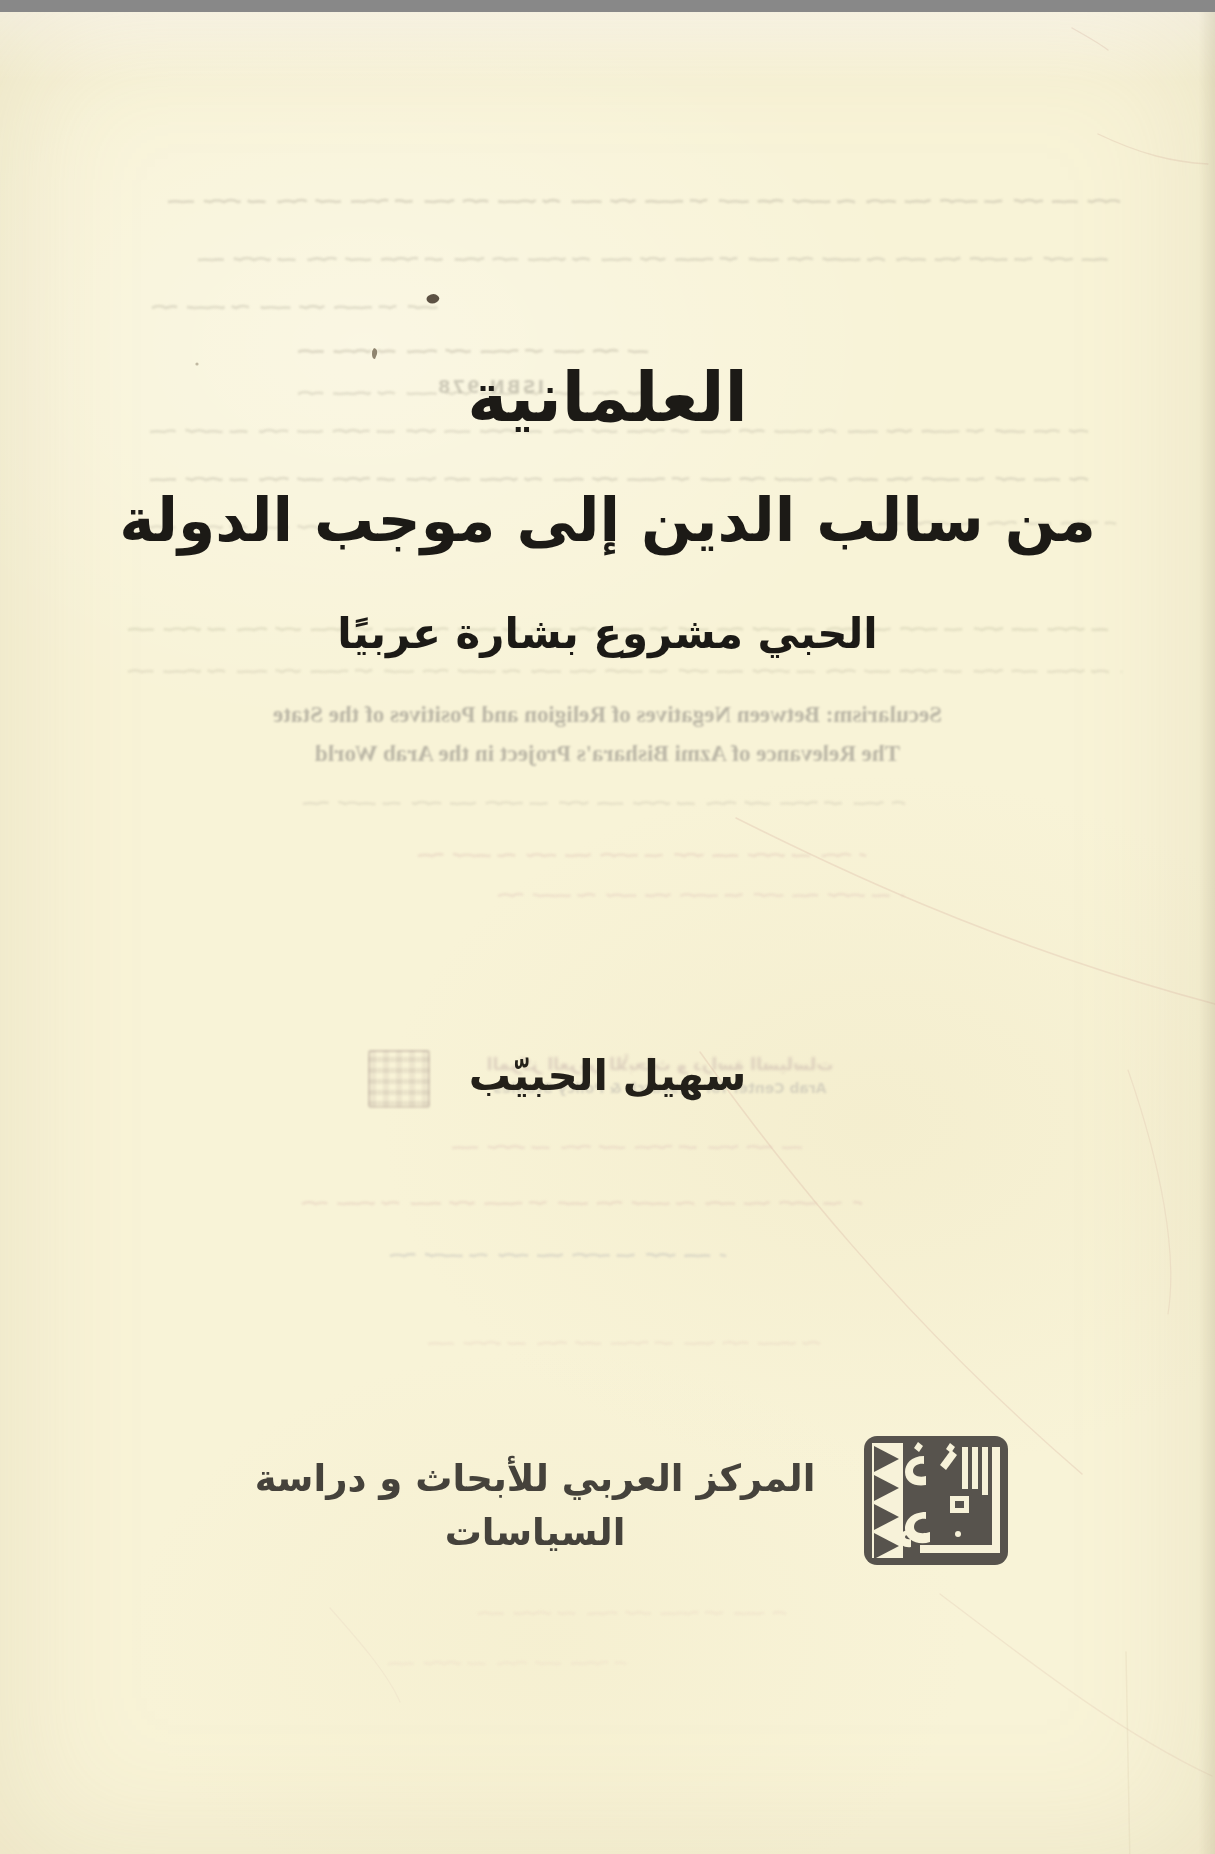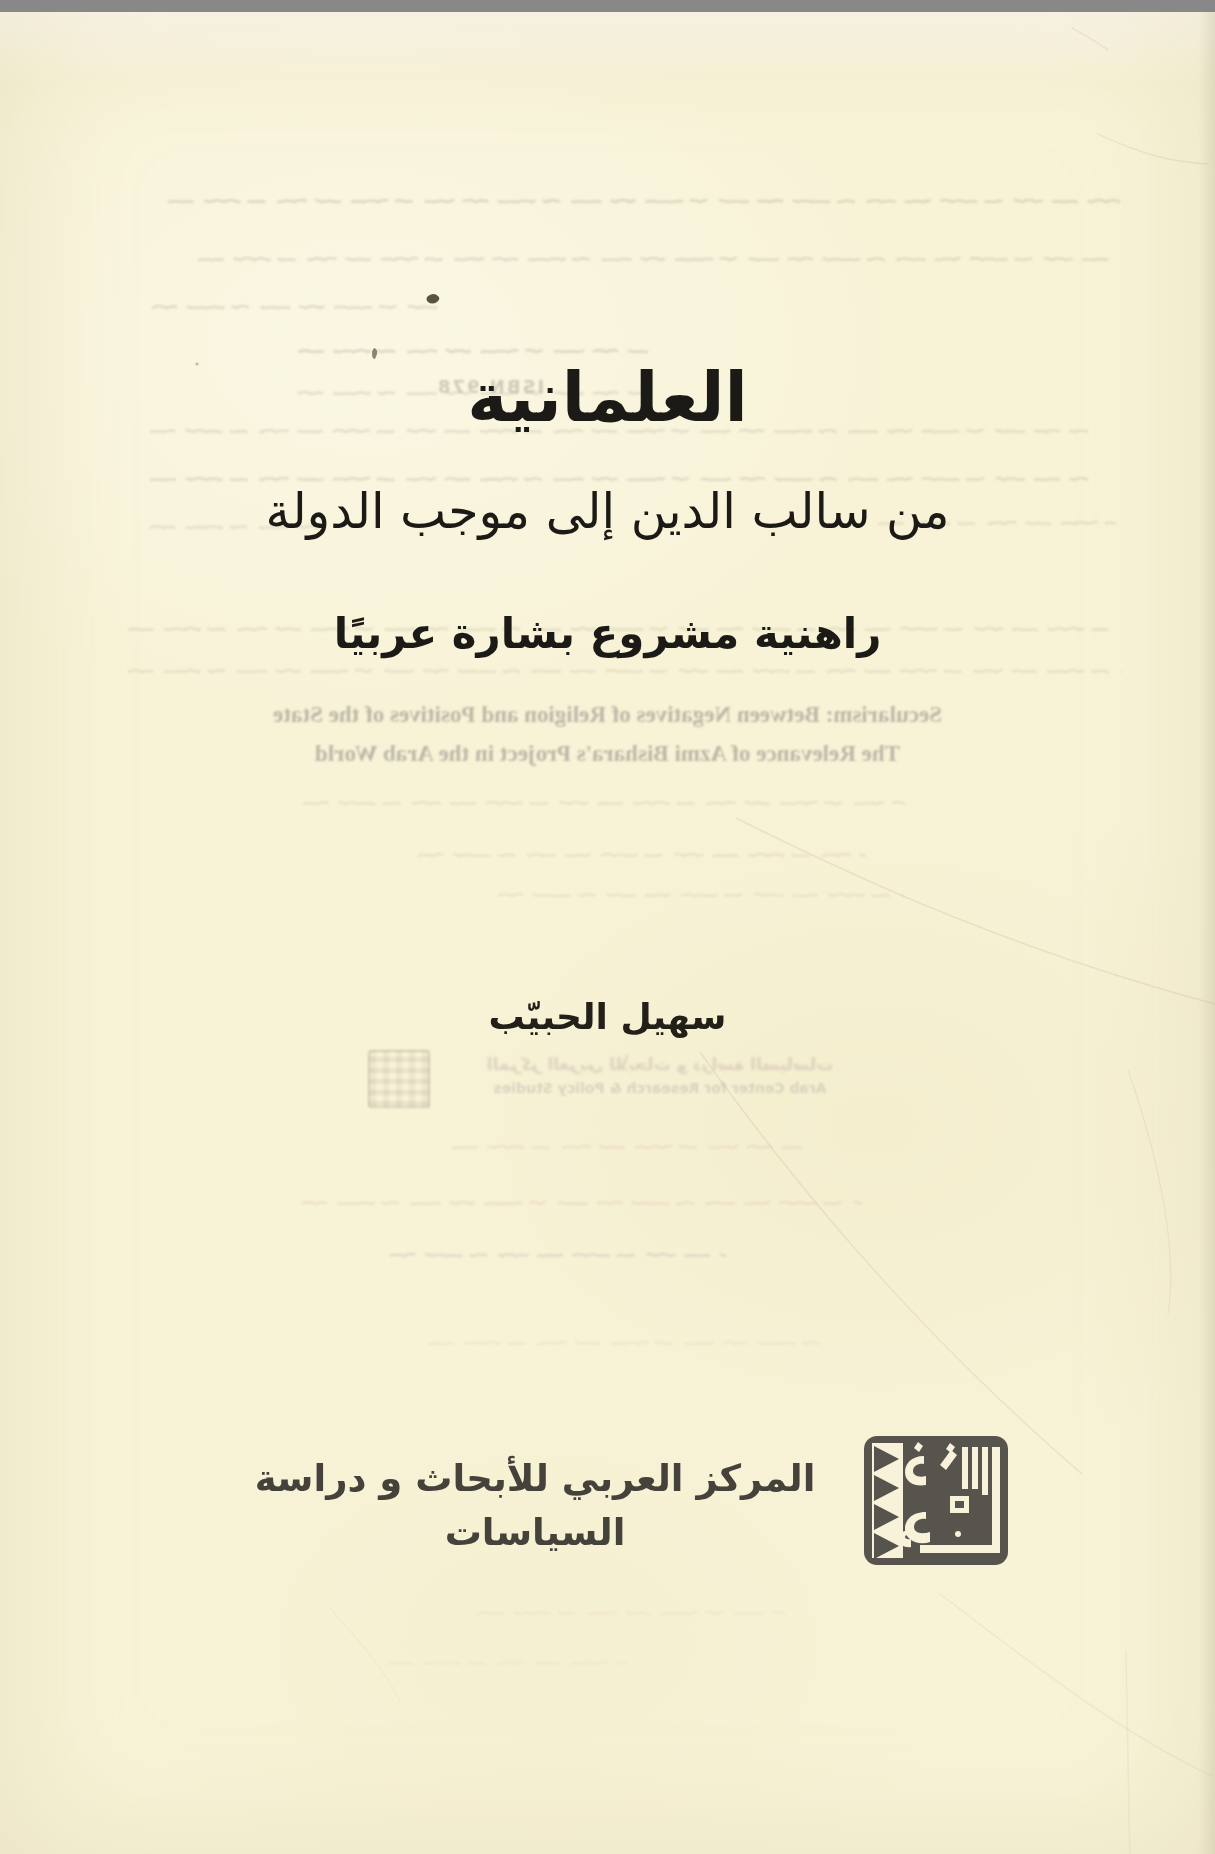--- a/index.html
+++ b/index.html
@@ -17,23 +17,23 @@
       #f8f3d7;
     box-shadow: inset 0 0 140px rgba(186,170,124,.22);
   }
   .edge-right{position:absolute;top:0;right:0;width:16px;height:100%;
     background:linear-gradient(to left, rgba(160,150,120,.20), rgba(160,150,120,0));}
   .abs{position:absolute;}
   .ctr{left:0;width:1215px;text-align:center;}
   .ink{color:#1c1a16;}
   .arabic{direction:rtl;font-family:"DejaVu Sans",sans-serif;}
   .title1{top:342px;font-size:68px;font-weight:bold;line-height:1.3;}
-  .title2{top:466px;font-size:49px;font-weight:normal;line-height:1.4;}
+  .title2{top:466px;font-size:60px;font-weight:bold;line-height:1.4;}
   .subtitle{top:590px;font-size:42px;font-weight:bold;line-height:1.5;}
-  .author{top:978px;font-size:36px;font-weight:bold;line-height:1.5;color:#232019;}
+  .author{top:1032px;font-size:42px;font-weight:bold;line-height:1.5;color:#232019;}
   .mirror{transform:scaleX(-1);}
   .st-en{color:#aaa699;filter:blur(1.1px);opacity:.78;
     font-family:"Liberation Serif","DejaVu Serif",serif;font-weight:bold;font-size:23px;}
   .st-en1{top:690px;}
   .st-en2{top:729px;}
   .st-isbn{top:364px;left:350px;width:280px;text-align:center;
     color:#b5b1a1;filter:blur(1.2px);opacity:.62;
     font-size:18px;font-weight:bold;letter-spacing:2px;}
   .st-stamp{top:1038px;left:368px;width:58px;height:54px;
     border:2px solid rgba(176,158,148,.34);border-radius:3px;
@@ -98,21 +98,21 @@
   <div class="abs ctr st-en st-en1 mirror">Secularism: Between Negatives of Religion and Positives of the State</div>
   <div class="abs ctr st-en st-en2 mirror">The Relevance of Azmi Bishara's Project in the Arab World</div>
   <div class="abs st-isbn mirror">ISBN 978</div>
 
   <div class="abs st-stamp"></div>
   <div class="abs st-pub-ar mirror arabic">المركز العربي للأبحاث و دراسة السياسات</div>
   <div class="abs st-pub-en mirror">Arab Center for Research &amp; Policy Studies</div>
 
   <h1 class="abs ctr ink arabic title1" style="margin:0;">العلمانية</h1>
   <h1 class="abs ctr ink arabic title2" style="margin:0;">من سالب الدين إلى موجب الدولة</h1>
-  <h2 class="abs ctr ink arabic subtitle" style="margin:0;">راهنية مشروع بشارة عربيًا</h2>
+  <h2 class="abs ctr ink arabic subtitle" style="margin:0;">الحبي مشروع بشارة عربيًا</h2>
   <div class="abs ctr arabic author">سهيل الحبيّب</div>
 
   <div class="abs pub-text">
     <div class="pub-ar arabic">المركز العربي للأبحاث و دراسة السياسات</div>
   </div>
 
   <svg class="abs logo" viewBox="0 0 148 133">
     <rect x="2" y="2" width="144" height="129" rx="13" fill="#57534d"></rect>
 
     <rect x="10" y="9" width="31" height="115" fill="#f7f2d9"></rect>

